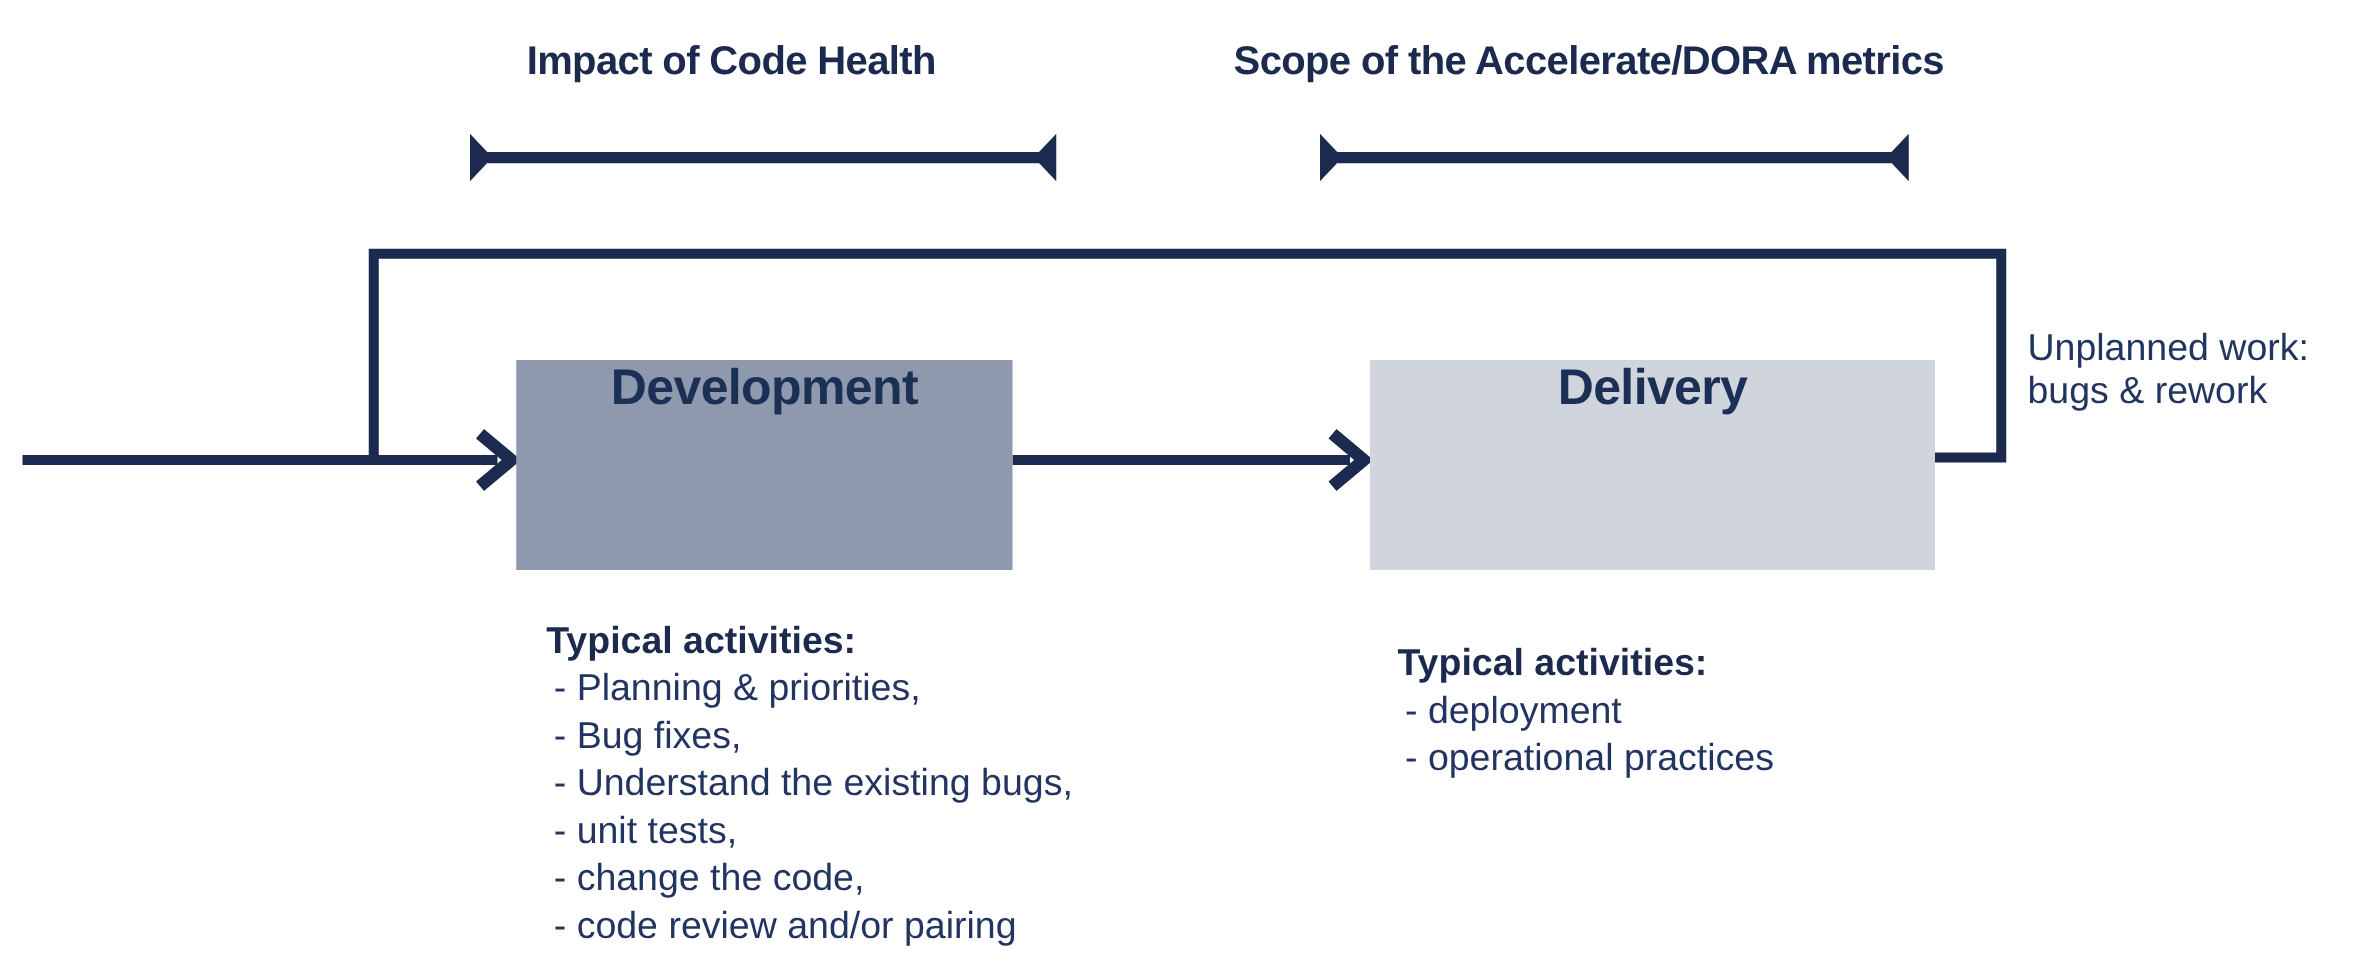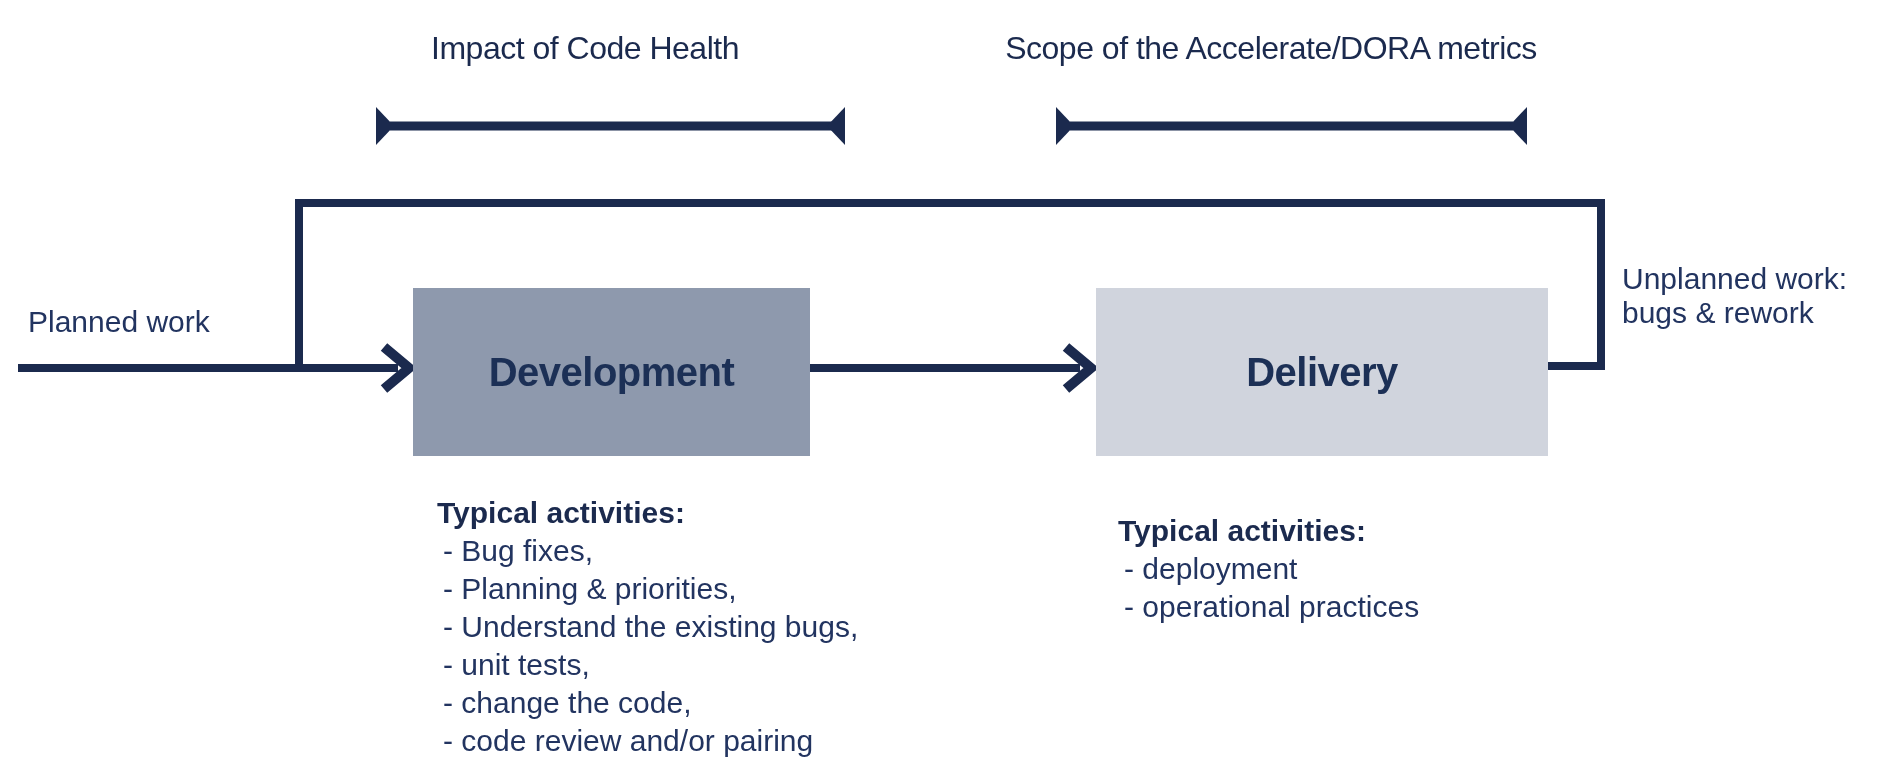--- a/index.html
+++ b/index.html
@@ -25,39 +25,38 @@
   .span-line { stroke-width: 9; }
   .loop { stroke-width: 8; stroke-linejoin: miter; }
   .flow-line { stroke-width: 8; }
   .chev { stroke-width: 10; stroke-linejoin: miter; }
 
   .title {
     position: absolute;
     width: 620px;
     text-align: center;
     font-size: 32px;
-    font-weight: normal;
+    font-weight: bold;
     letter-spacing: -0.5px;
     color: #1b2a4e;
     white-space: nowrap;
   }
   .label {
     position: absolute;
     font-size: 30px;
     line-height: 34px;
     color: #223460;
     white-space: nowrap;
   }
   .label span { display: block; }
   .commits { font-size: 29px; line-height: 33px; }
 
   .node {
     position: absolute;
     display: flex;
-    align-items: center;
     justify-content: center;
   }
   .dev { left: 413px; top: 288px; width: 397px; height: 168px; background: #8e99ad; }
   .del { left: 1096px; top: 288px; width: 452px; height: 168px; background: #d0d4dd; }
   .node-label {
     font-size: 40px;
     font-weight: bold;
     color: #1c3056;
     letter-spacing: -0.5px;
   }
@@ -96,39 +95,38 @@
     <line class="flow-line" x1="18" y1="368" x2="398" y2="368"></line>
     <polyline class="chev" points="384,347 409,368 384,389"></polyline>
 
     <line class="flow-line" x1="810" y1="368" x2="1080" y2="368"></line>
     <polyline class="chev" points="1066,347 1091,368 1066,389"></polyline>
   </svg>
 
   <div class="title" style="left:275px; top:30px;">Impact of Code Health</div>
   <div class="title" style="left:961px; top:30px;">Scope of the Accelerate/DORA metrics</div>
 
-  <div class="label" style="left:28px; top:305px;">Planned work</div>
 
 
   <div class="label" style="left:1622px; top:262px;">
     <span>Unplanned work:</span>
     <span>bugs &amp; rework</span>
   </div>
 
   <div class="node dev">
     <span class="node-label">Development</span>
   </div>
   <div class="node del">
     <span class="node-label">Delivery</span>
   </div>
 
   <div class="activities" style="left:437px; top:494px;">
     <div class="act-title">Typical activities:</div>
+    <div class="act-item">- Planning &amp; priorities,</div>
     <div class="act-item">- Bug fixes,</div>
-    <div class="act-item">- Planning &amp; priorities,</div>
     <div class="act-item">- Understand the existing bugs,</div>
     <div class="act-item">- unit tests,</div>
     <div class="act-item">- change the code,</div>
     <div class="act-item">- code review and/or pairing</div>
   </div>
 
   <div class="activities" style="left:1118px; top:512px;">
     <div class="act-title">Typical activities:</div>
     <div class="act-item">- deployment</div>
     <div class="act-item">- operational practices</div>

